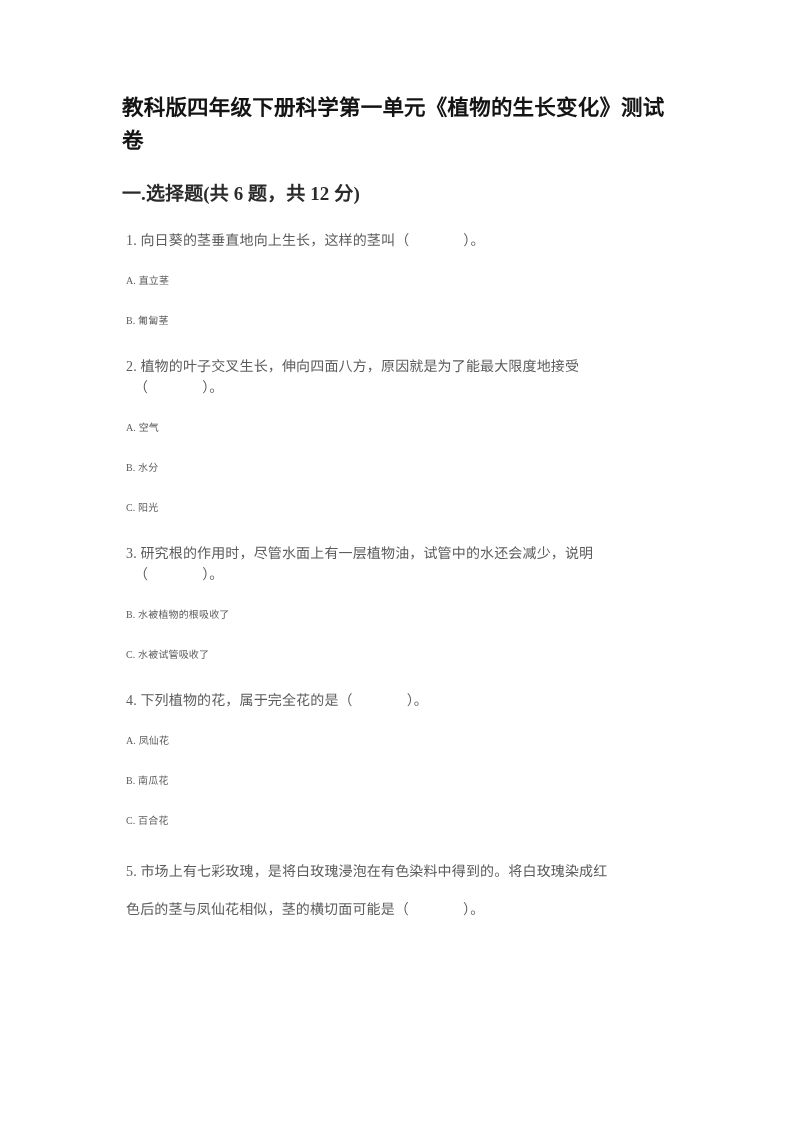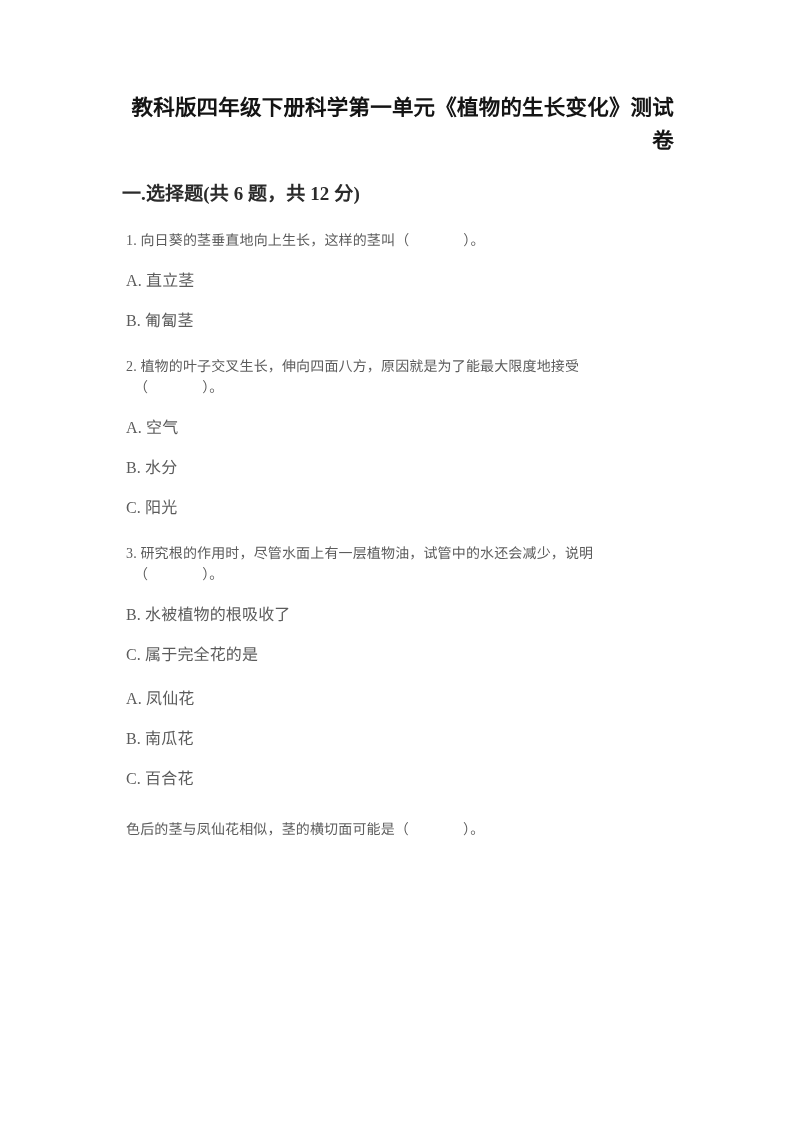--- a/index.html
+++ b/index.html
@@ -31,21 +31,21 @@
   }
 
   
   .doc-title {
     margin: 0;
     padding-top: 92px;
     font-size: 21.5px;
     font-weight: bold;
     line-height: 33px;
     color: #141414;
-    text-align: right;
+    text-align: left;
     letter-spacing: 0.2px;
     font-family: "Liberation Serif", "DejaVu Serif", serif;
   }
 
   
   .section-heading {
     margin: 0;
     padding-top: 25px;
     font-size: 19px;
     font-weight: bold;
@@ -76,21 +76,21 @@
     padding-left: 8px;
   }
   .q-stem.wide-lead {
     line-height: 38px;
     padding-top: 18px;
   }
   .q-stem.wide-lead .cont-line {
     padding-left: 0;
   }
   .opt {
-    font-size: 16px;
+    font-size: 10px;
     line-height: 21px;
     color: #5c5c5c;
     margin: 0;
     padding-top: 19px;
     letter-spacing: 0.15px;
   }
   .blank {
     display: inline-block;
     width: 54px;
   }
@@ -114,27 +114,28 @@
     <div class="question-block">
       <p class="q-stem two-line"><span>2. 植物的叶子交叉生长，伸向四面八方，原因就是为了能最大限度地接受</span><span class="cont-line"><span>（</span><span class="blank"></span><span>）。</span></span></p>
       <p class="opt">A. 空气</p>
       <p class="opt">B. 水分</p>
       <p class="opt">C. 阳光</p>
     </div>
 
     <div class="question-block">
       <p class="q-stem two-line"><span>3. 研究根的作用时，尽管水面上有一层植物油，试管中的水还会减少，说明</span><span class="cont-line"><span>（</span><span class="blank"></span><span>）。</span></span></p>
       <p class="opt">B. 水被植物的根吸收了</p>
-      <p class="opt">C. 属于完全花的是</p>
+      <p class="opt">C. 水被试管吸收了</p>
     </div>
 
     <div class="question-block">
+      <p class="q-stem"><span>4. 下列植物的花，属于完全花的是（</span><span class="blank"></span><span>）。</span></p>
       <p class="opt">A. 凤仙花</p>
       <p class="opt">B. 南瓜花</p>
       <p class="opt">C. 百合花</p>
     </div>
 
     <div class="question-block">
-      <p class="q-stem wide-lead"><span class="cont-line"><span>色后的茎与凤仙花相似，茎的横切面可能是（</span><span class="blank"></span><span>）。</span></span></p>
+      <p class="q-stem wide-lead"><span>5. 市场上有七彩玫瑰，是将白玫瑰浸泡在有色染料中得到的。将白玫瑰染成红</span><span class="cont-line"><span>色后的茎与凤仙花相似，茎的横切面可能是（</span><span class="blank"></span><span>）。</span></span></p>
     </div>
 
   </div>
 </div>
 
 </body></html>

